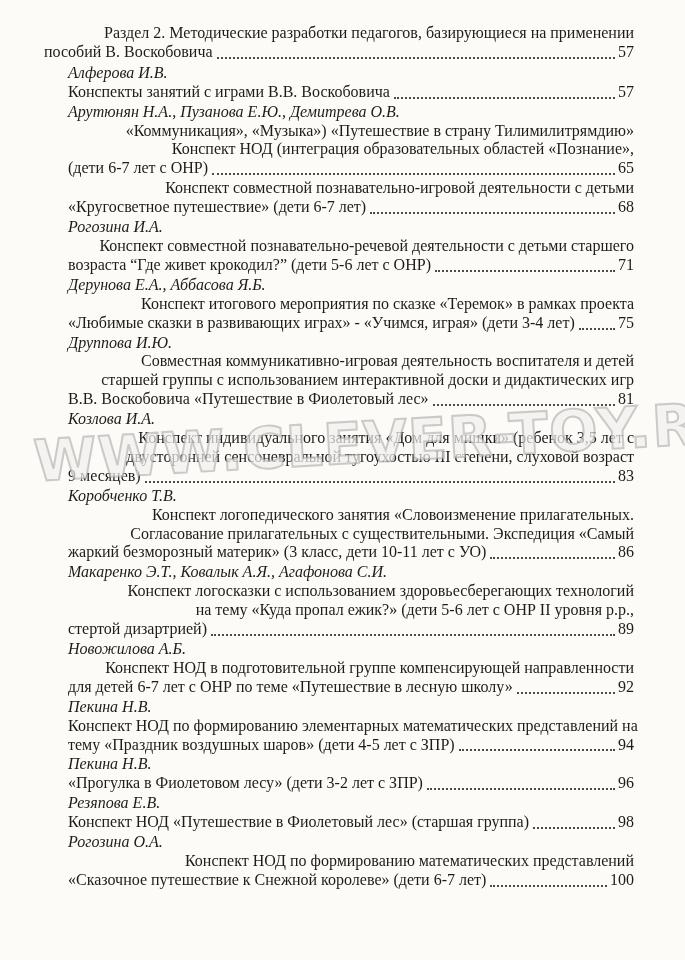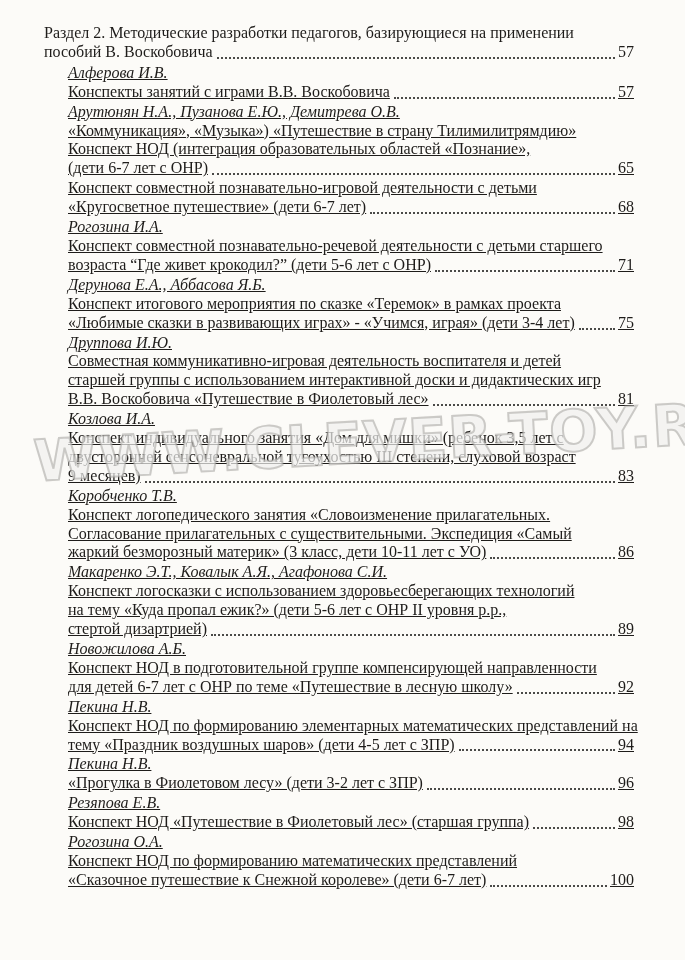--- a/index.html
+++ b/index.html
@@ -13,23 +13,23 @@
     color:#1e1c1a;
   }
   .toc {
     position:absolute;
     left:44px; top:24px;
     width:590px;
     font-size:16px;
     line-height:18.9px;
   }
   .section-block { margin-bottom:2px; }
-  .entry { margin-top:1px; padding-left:24px;text-decoration:underline; }
+  .entry { margin-top:1px; padding-left:24px; }
   .author { font-style:italic; }
-  .tline { white-space:nowrap; }
+  .tline { white-space:nowrap;text-align:right; }
   .row { display:flex; align-items:baseline; }
   .row .text { white-space:nowrap; }
   .leader {
     flex:1;
     align-self:flex-end;
     height:4px;
     margin:0 3px 3px 4px;
     border-bottom:2px dotted #4a4a48;
     min-width:12px;
   }

